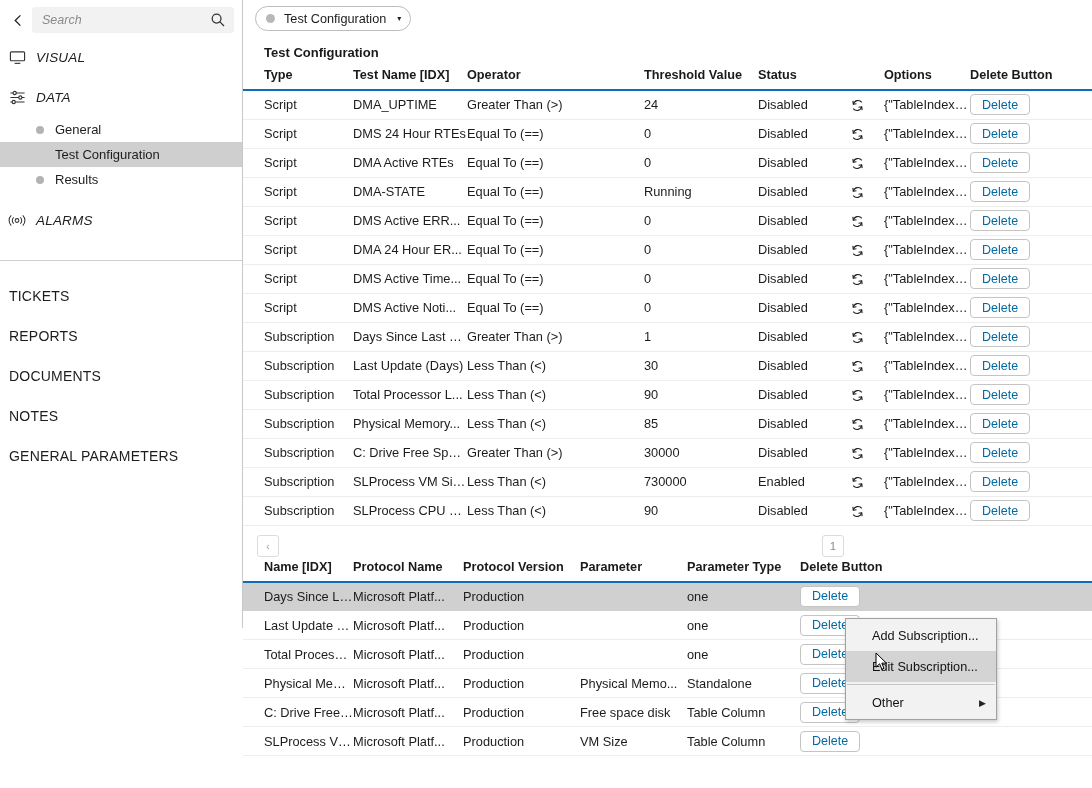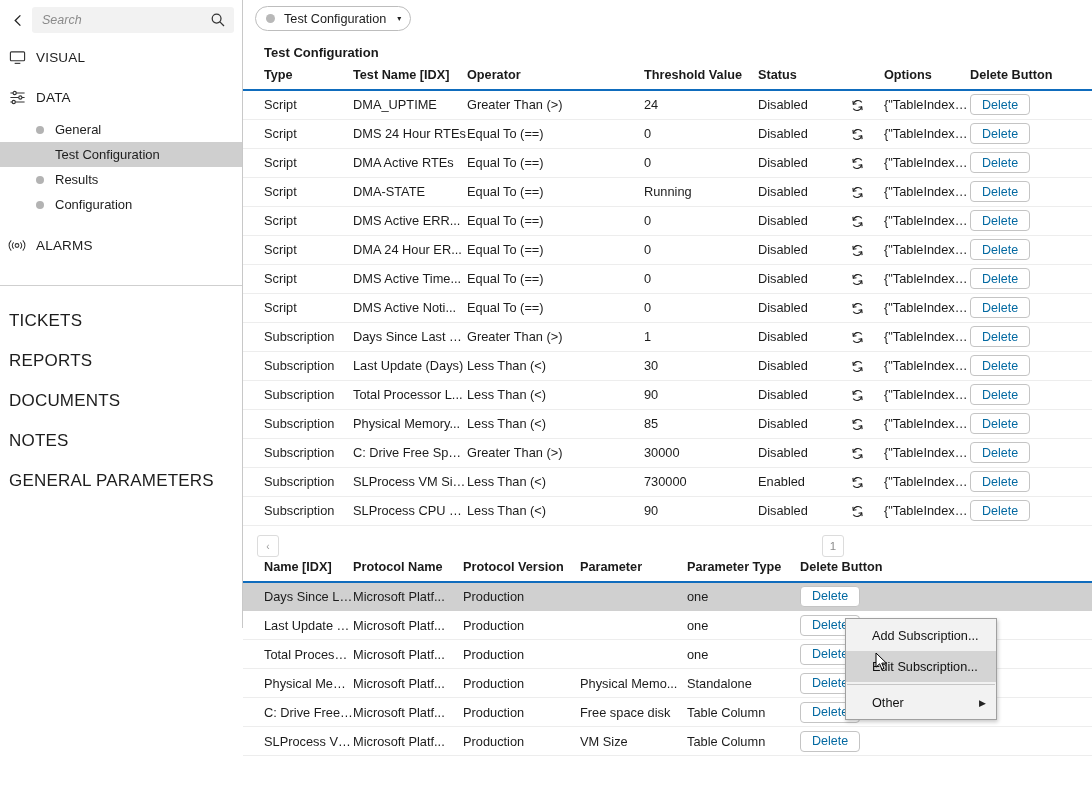--- a/index.html
+++ b/index.html
@@ -39,38 +39,38 @@
     flex: 1; border: none; outline: none; background: transparent;
     font-family: "Liberation Sans", sans-serif; font-size: 12.5px;
     font-style: italic; color: #8a8a8a;
   }
   .search-box input::placeholder { color: #8a8a8a; font-style: italic; }
   .search-icon { width: 16px; height: 16px; flex: 0 0 16px; color: #333; }
 
   .nav-section {
     height: 40px; display: flex; align-items: center;
     padding-left: 8px; gap: 10px; cursor: pointer;
-    font-size: 13.5px; color: #1d1d1d; letter-spacing: .2px;
+    font-size: 13.5px; color: #1d1d1d; letter-spacing: .2px; font-style: italic;
   }
   .nav-section .nav-ico { width: 18px; height: 18px; flex: 0 0 18px; color: #333; display: flex; align-items: center; justify-content: center;}
   .nav-sub {
     height: 25px; display: flex; align-items: center;
     padding-left: 36px; gap: 11px; cursor: pointer; font-size: 13px;
     color: #1d1d1d;
   }
   .nav-sub .dot {
     width: 8px; height: 8px; border-radius: 50%;
     background: #b3b3b3; flex: 0 0 8px;
   }
   .nav-sub.selected { background: #cfcfcf; }
   .nav-sub.selected .dot { background: transparent; }
   .sb-divider { height: 1px; background: #cfcfcf; margin: 20px 0 0 0; }
   .nav-flat {
     height: 40px; display: flex; align-items: center;
-    padding-left: 9px; cursor: pointer; font-size: 17px;
+    padding-left: 9px; cursor: pointer; font-size: 14px;
     color: #1d1d1d; letter-spacing: .2px;
   }
   .gap-8 { height: 8px; }
 
   
   .main {
     flex: 1; height: 788px; position: relative;
     overflow: hidden; background: #fff;
   }
   .topbar { height: 32px; padding: 5px 0 0 12px; display: flex; align-items: center; }
@@ -198,24 +198,20 @@
       <span class="dot"></span>
       <span>General</span>
     </div>
     <div class="nav-sub selected">
       <span class="dot"></span>
       <span>Test Configuration</span>
     </div>
     <div class="nav-sub">
       <span class="dot"></span>
       <span>Results</span>
-    </div>
-    <div class="nav-sub">
-      <span class="dot"></span>
-      <span>Configuration</span>
     </div>
 
     <div class="gap-8"></div>
 
     <div class="nav-section">
       <span class="nav-ico">
         <svg viewBox="0 0 20 18" width="19" height="17" fill="none" stroke="currentColor" stroke-width="1.15">
           <circle cx="10" cy="9" r="2.1"></circle>
           <path d="M6.3 5.4a5 5 0 0 0 0 7.2M13.7 5.4a5 5 0 0 1 0 7.2"></path>
           <path d="M3.6 3.3a8 8 0 0 0 0 11.4M16.4 3.3a8 8 0 0 1 0 11.4"></path>

